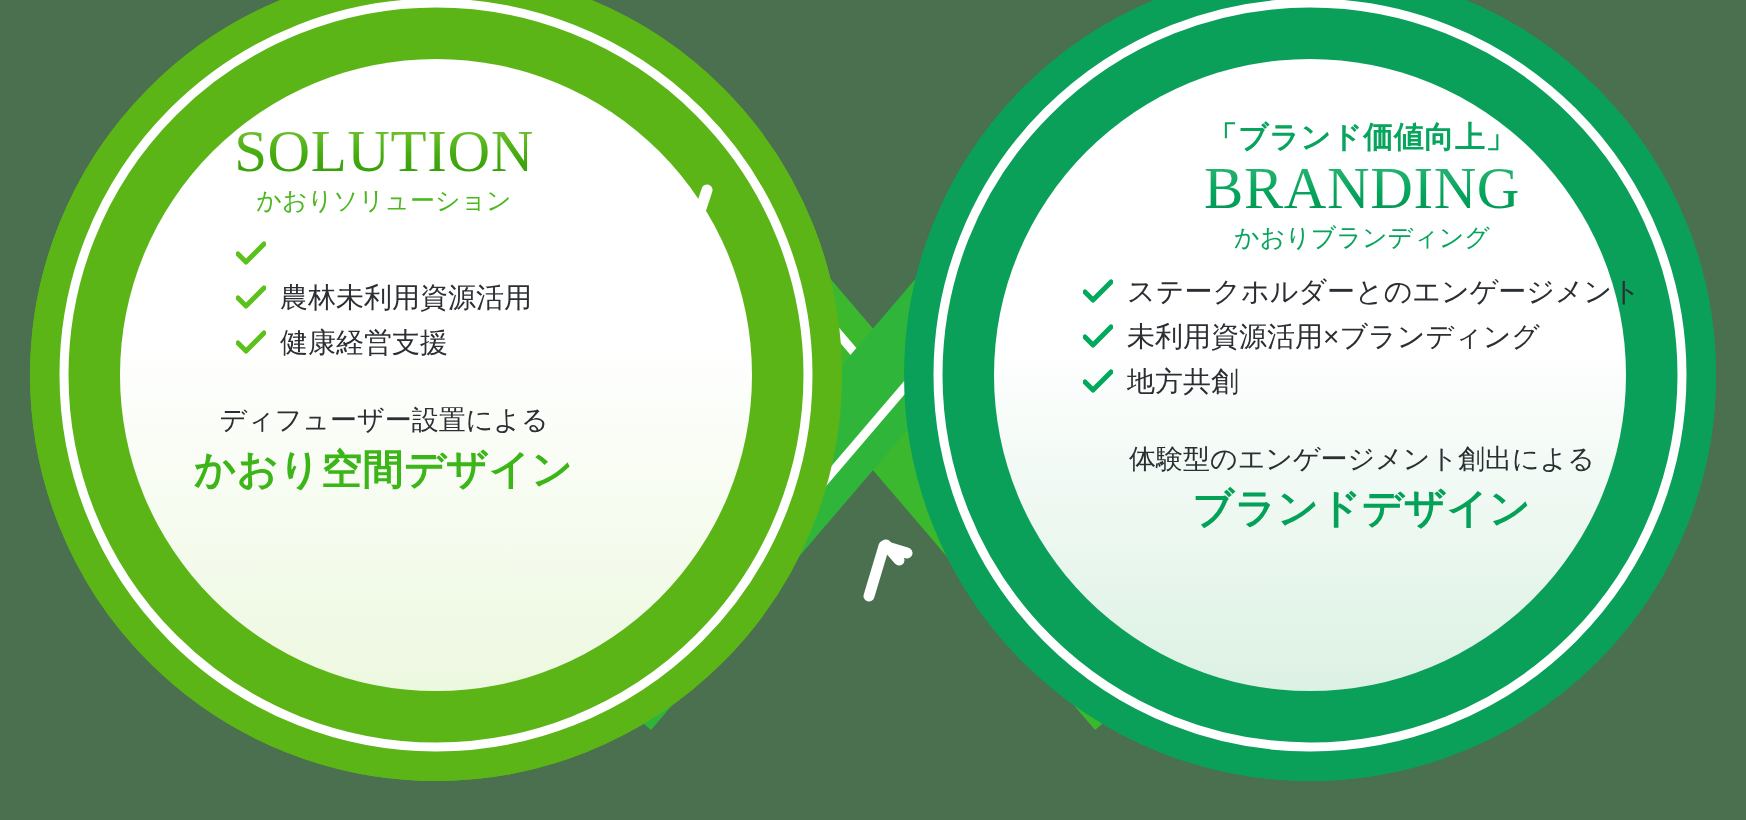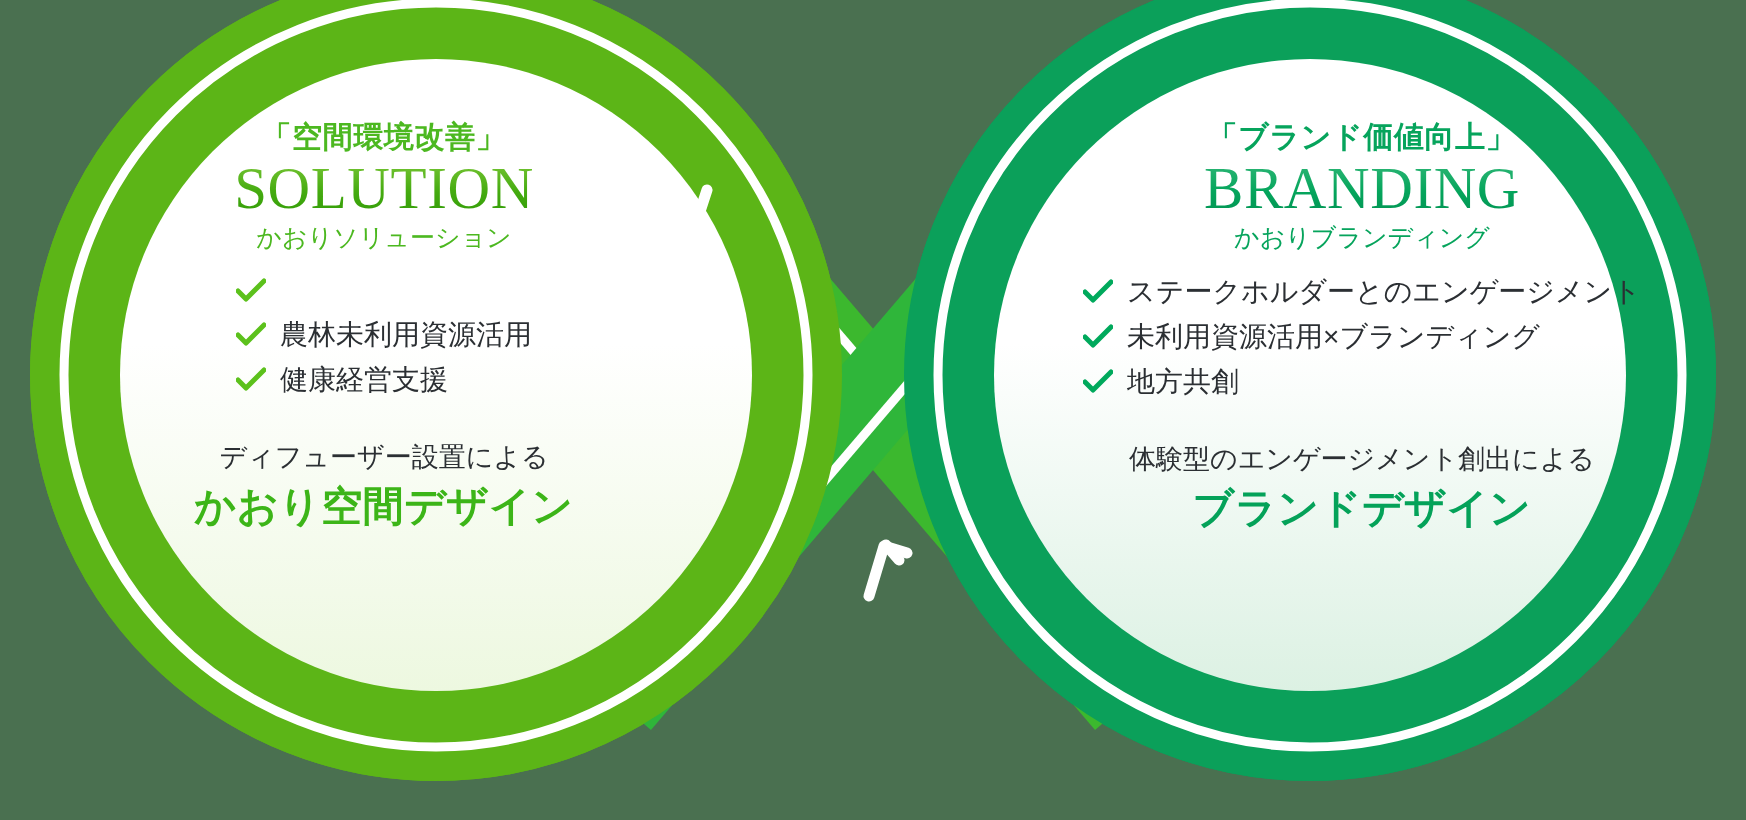--- a/index.html
+++ b/index.html
@@ -185,21 +185,20 @@
       <path d="M 676 226 L 688 240"></path>
       <path d="M 707 190 L 691 239 L 669 232"></path>
     </g>
     <g stroke="#ffffff" stroke-width="11" fill="none" stroke-linecap="round" stroke-linejoin="round">
       <path d="M 899 560 L 886 545"></path>
       <path d="M 869 596 L 884 546 L 907 553"></path>
     </g>
   </svg>
 
   <div class="panel" id="panel-left">
-    <div class="kicker">「空間環境改善」</div>
     <div class="bigtitle" id="title-solution">SOLUTION</div>
     <div class="subtitle">かおりソリューション</div>
 
     <ul class="bullets">
       <li>
         <span class="check">
           <svg width="30" height="26" viewBox="0 0 30 26">
               <path d="M2 13 L10 21 L28 3" fill="none" stroke="#5cc11c" stroke-width="5" stroke-linecap="round" stroke-linejoin="round"></path>
             </svg>
         </span>

